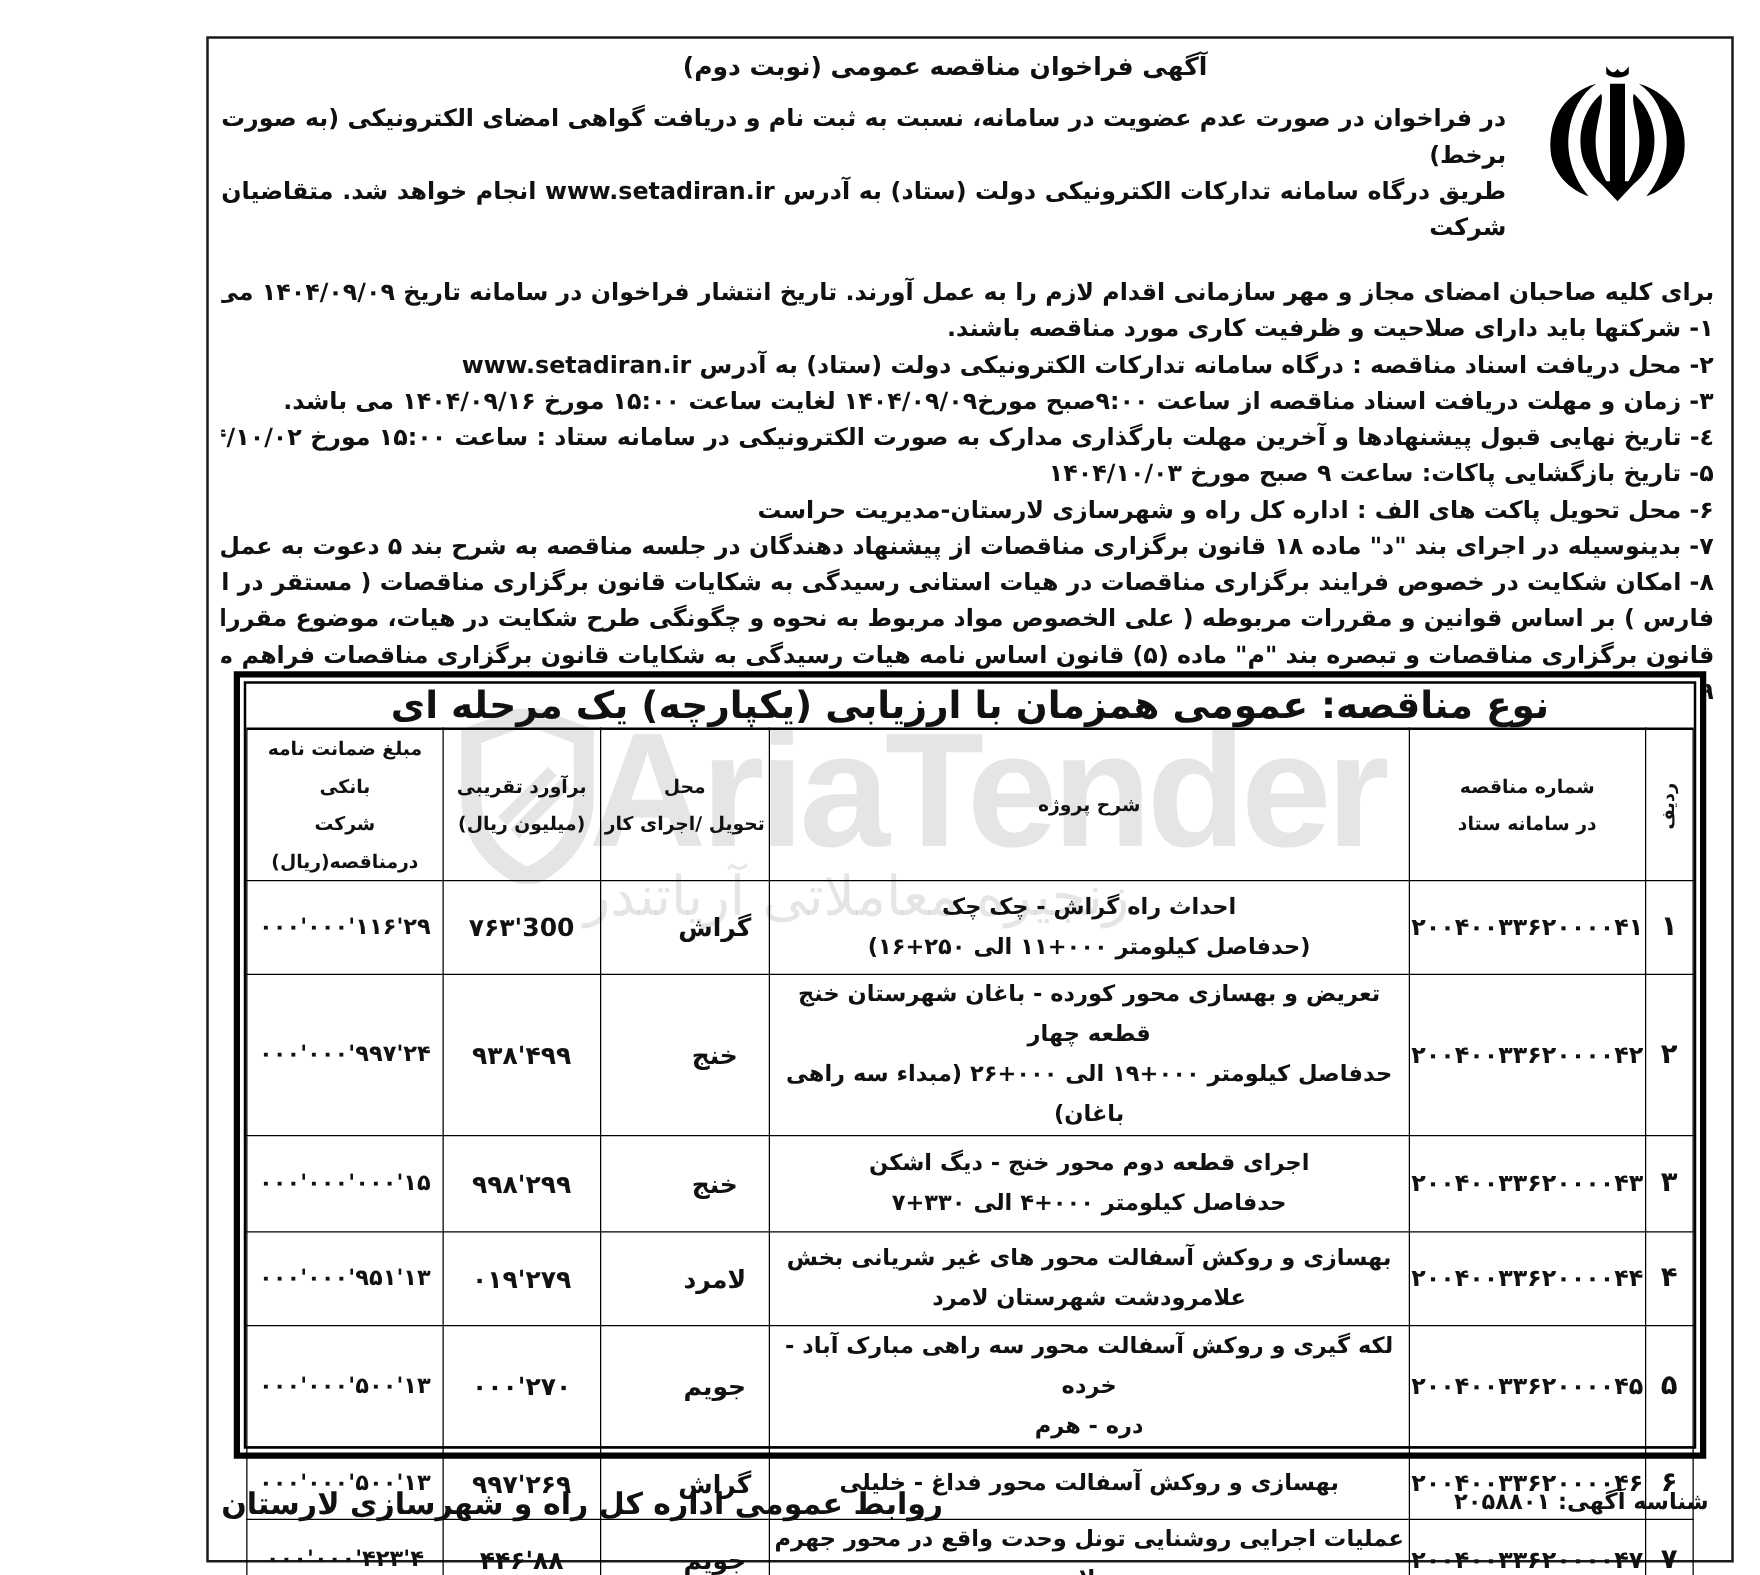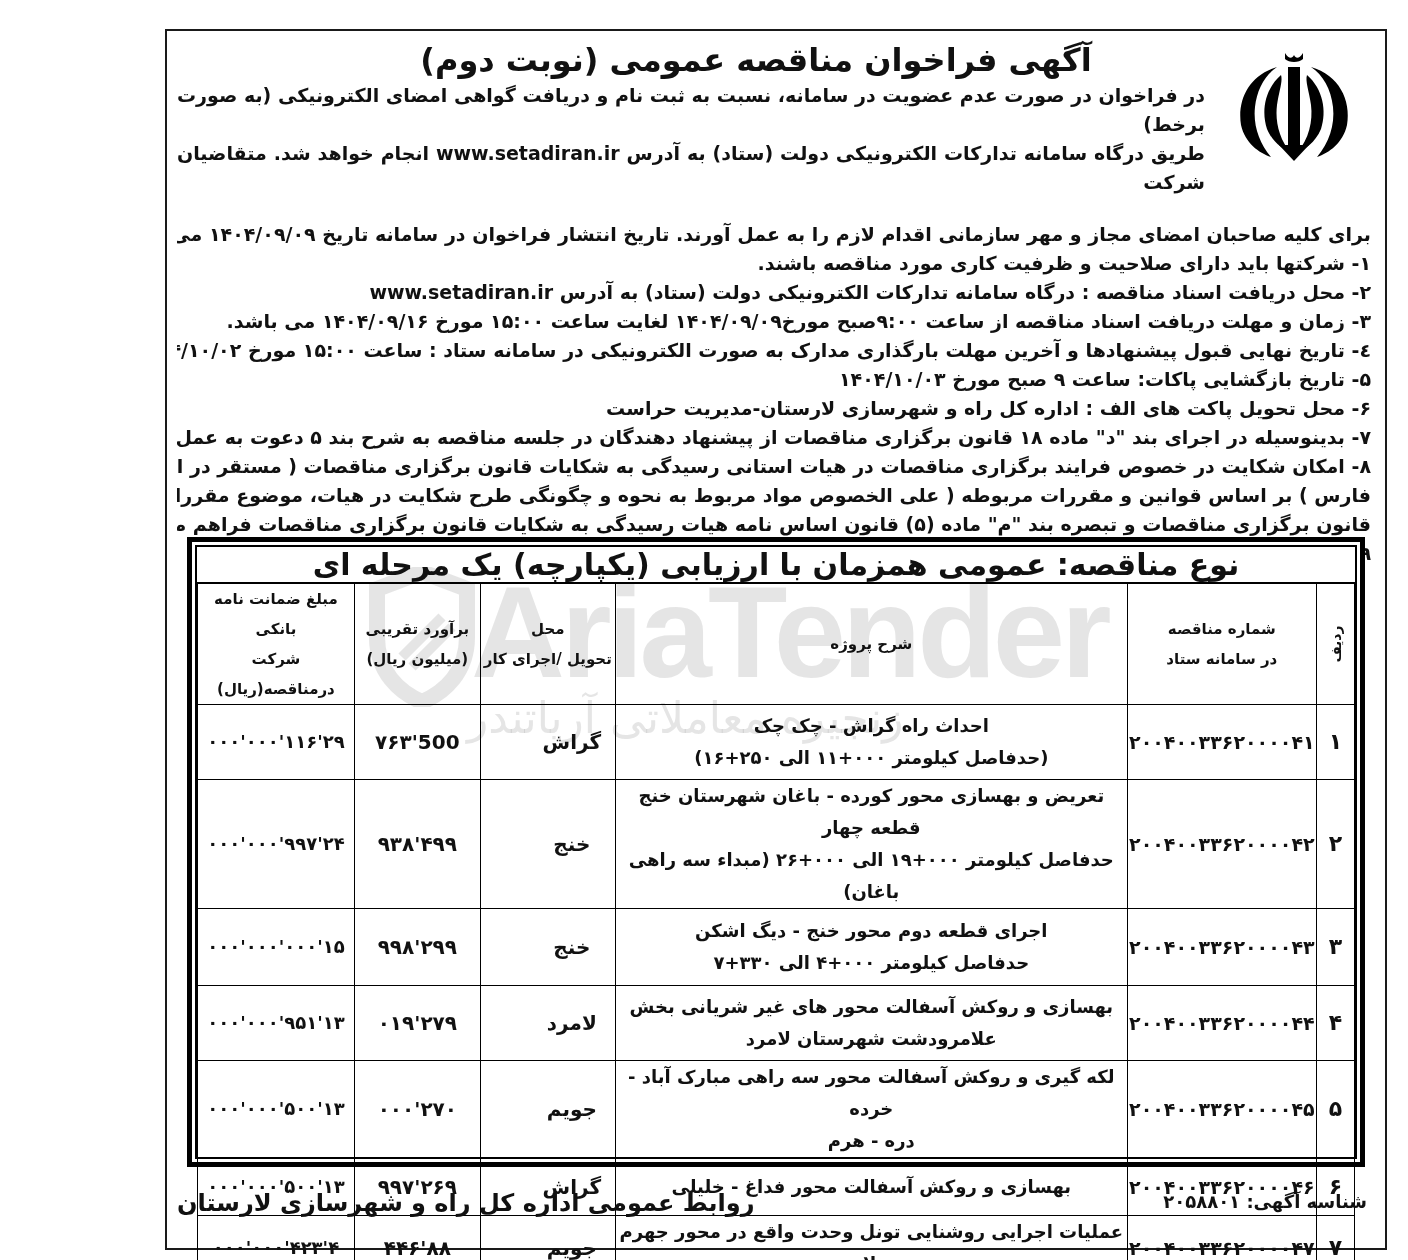--- a/index.html
+++ b/index.html
@@ -11,21 +11,21 @@
     border: 2px solid #1a1a1a; background: #fff;
   }
 
   .emblem {
     position: absolute; right: 16px; top: 14px; width: 150px; height: 118px;
   }
   .emblem svg { width: 100%; height: 100%; }
 
   .title {
     position: absolute; left: 140px; right: 180px; top: 10px; text-align: center;
-    font-size: 32px; font-weight: bold; letter-spacing: -0.5px;
+    font-size: 20px; font-weight: bold; letter-spacing: -0.5px;
   }
 
   .intro {
     position: absolute; right: 180px; left: 10px; top: 50px;
     font-size: 19px; font-weight: bold; line-height: 29px; text-align: justify;
     text-align-last: justify;
   }
 
   .items {
     position: absolute; right: 14px; left: 10px; top: 189px;
@@ -173,21 +173,21 @@
         </tr>
 
         <tr class="r-h1">
           <td class="cell idx">۱</td>
           <td class="cell tid">۲۰۰۴۰۰۳۳۶۲۰۰۰۰۴۱</td>
           <td class="cell desc">
             <div>احداث راه گراش - چک چک</div>
             <div>(حدفاصل کیلومتر ۰۰۰+۱۱ الی ۲۵۰+۱۶)</div>
           </td>
           <td class="cell loc">گراش</td>
-          <td class="cell est num">500'۷۶۳</td>
+          <td class="cell est num">300'۷۶۳</td>
           <td class="cell guar num">۲۹'۱۱۶'۰۰۰'۰۰۰</td>
         </tr>
 
         <tr class="r-h2">
           <td class="cell idx">۲</td>
           <td class="cell tid">۲۰۰۴۰۰۳۳۶۲۰۰۰۰۴۲</td>
           <td class="cell desc">
             <div>تعریض و بهسازی محور کورده - باغان شهرستان خنج قطعه چهار</div>
             <div>حدفاصل کیلومتر ۰۰۰+۱۹ الی ۰۰۰+۲۶ (مبداء سه راهی باغان)</div>
           </td>

